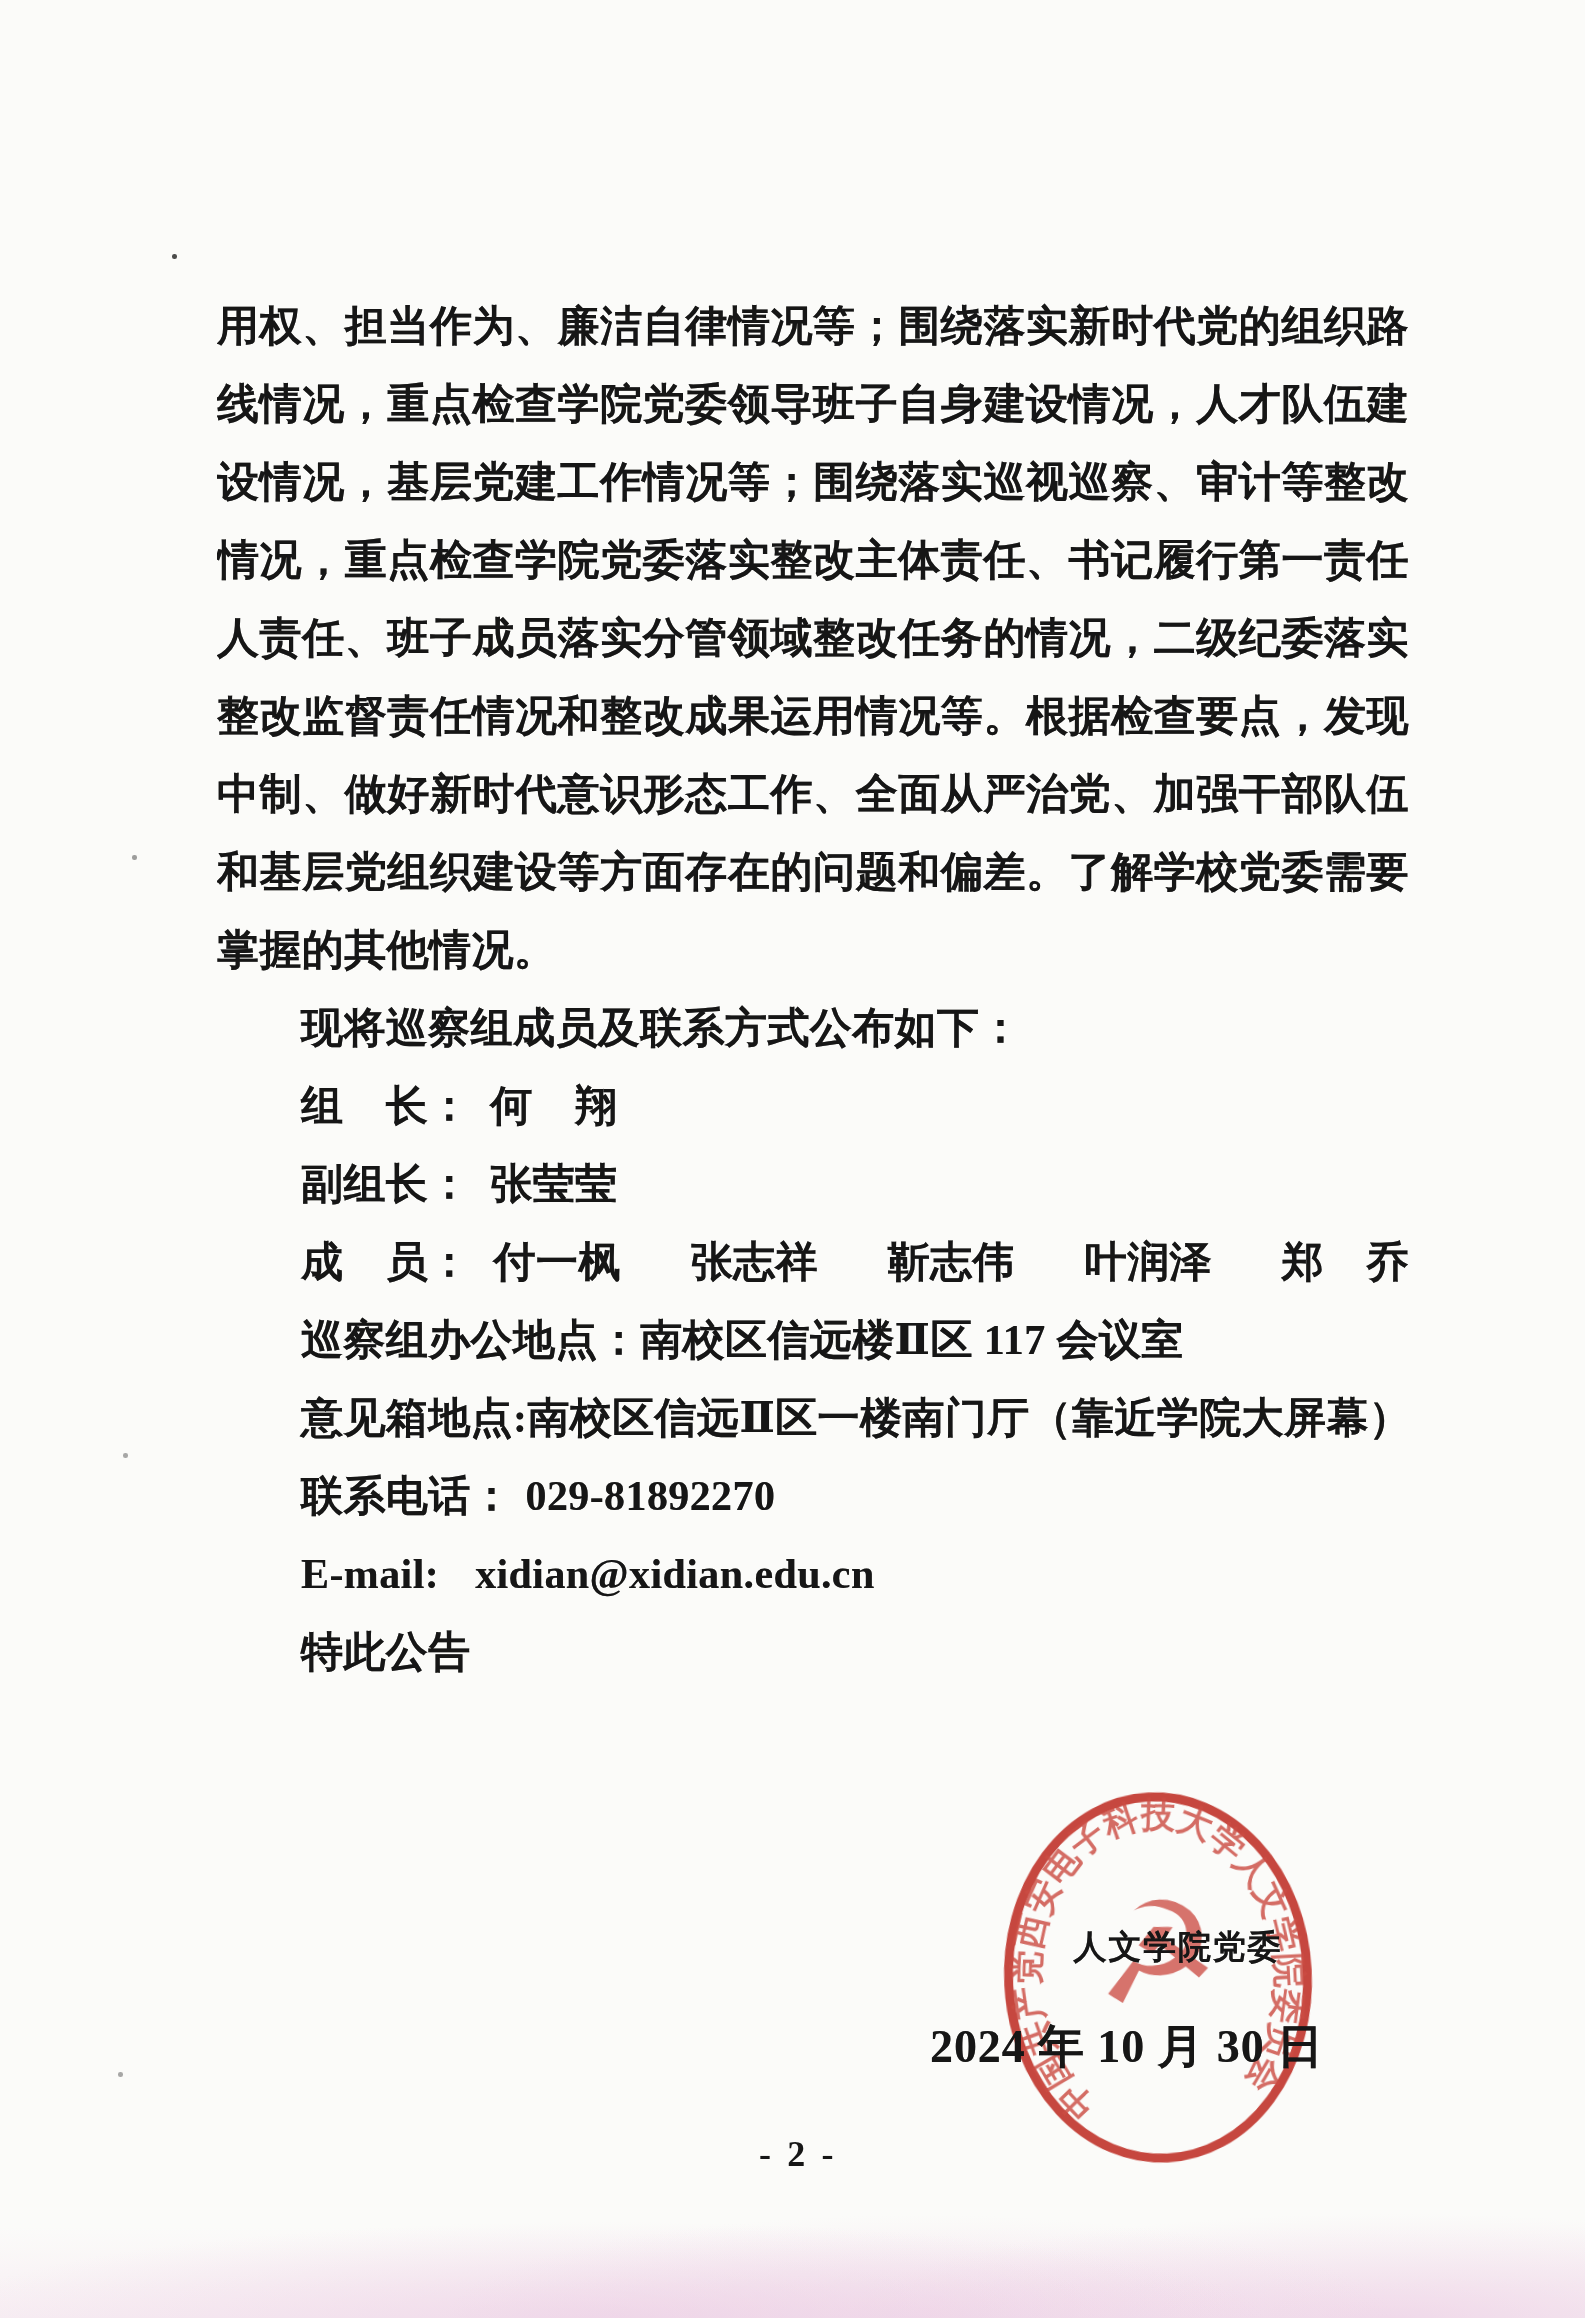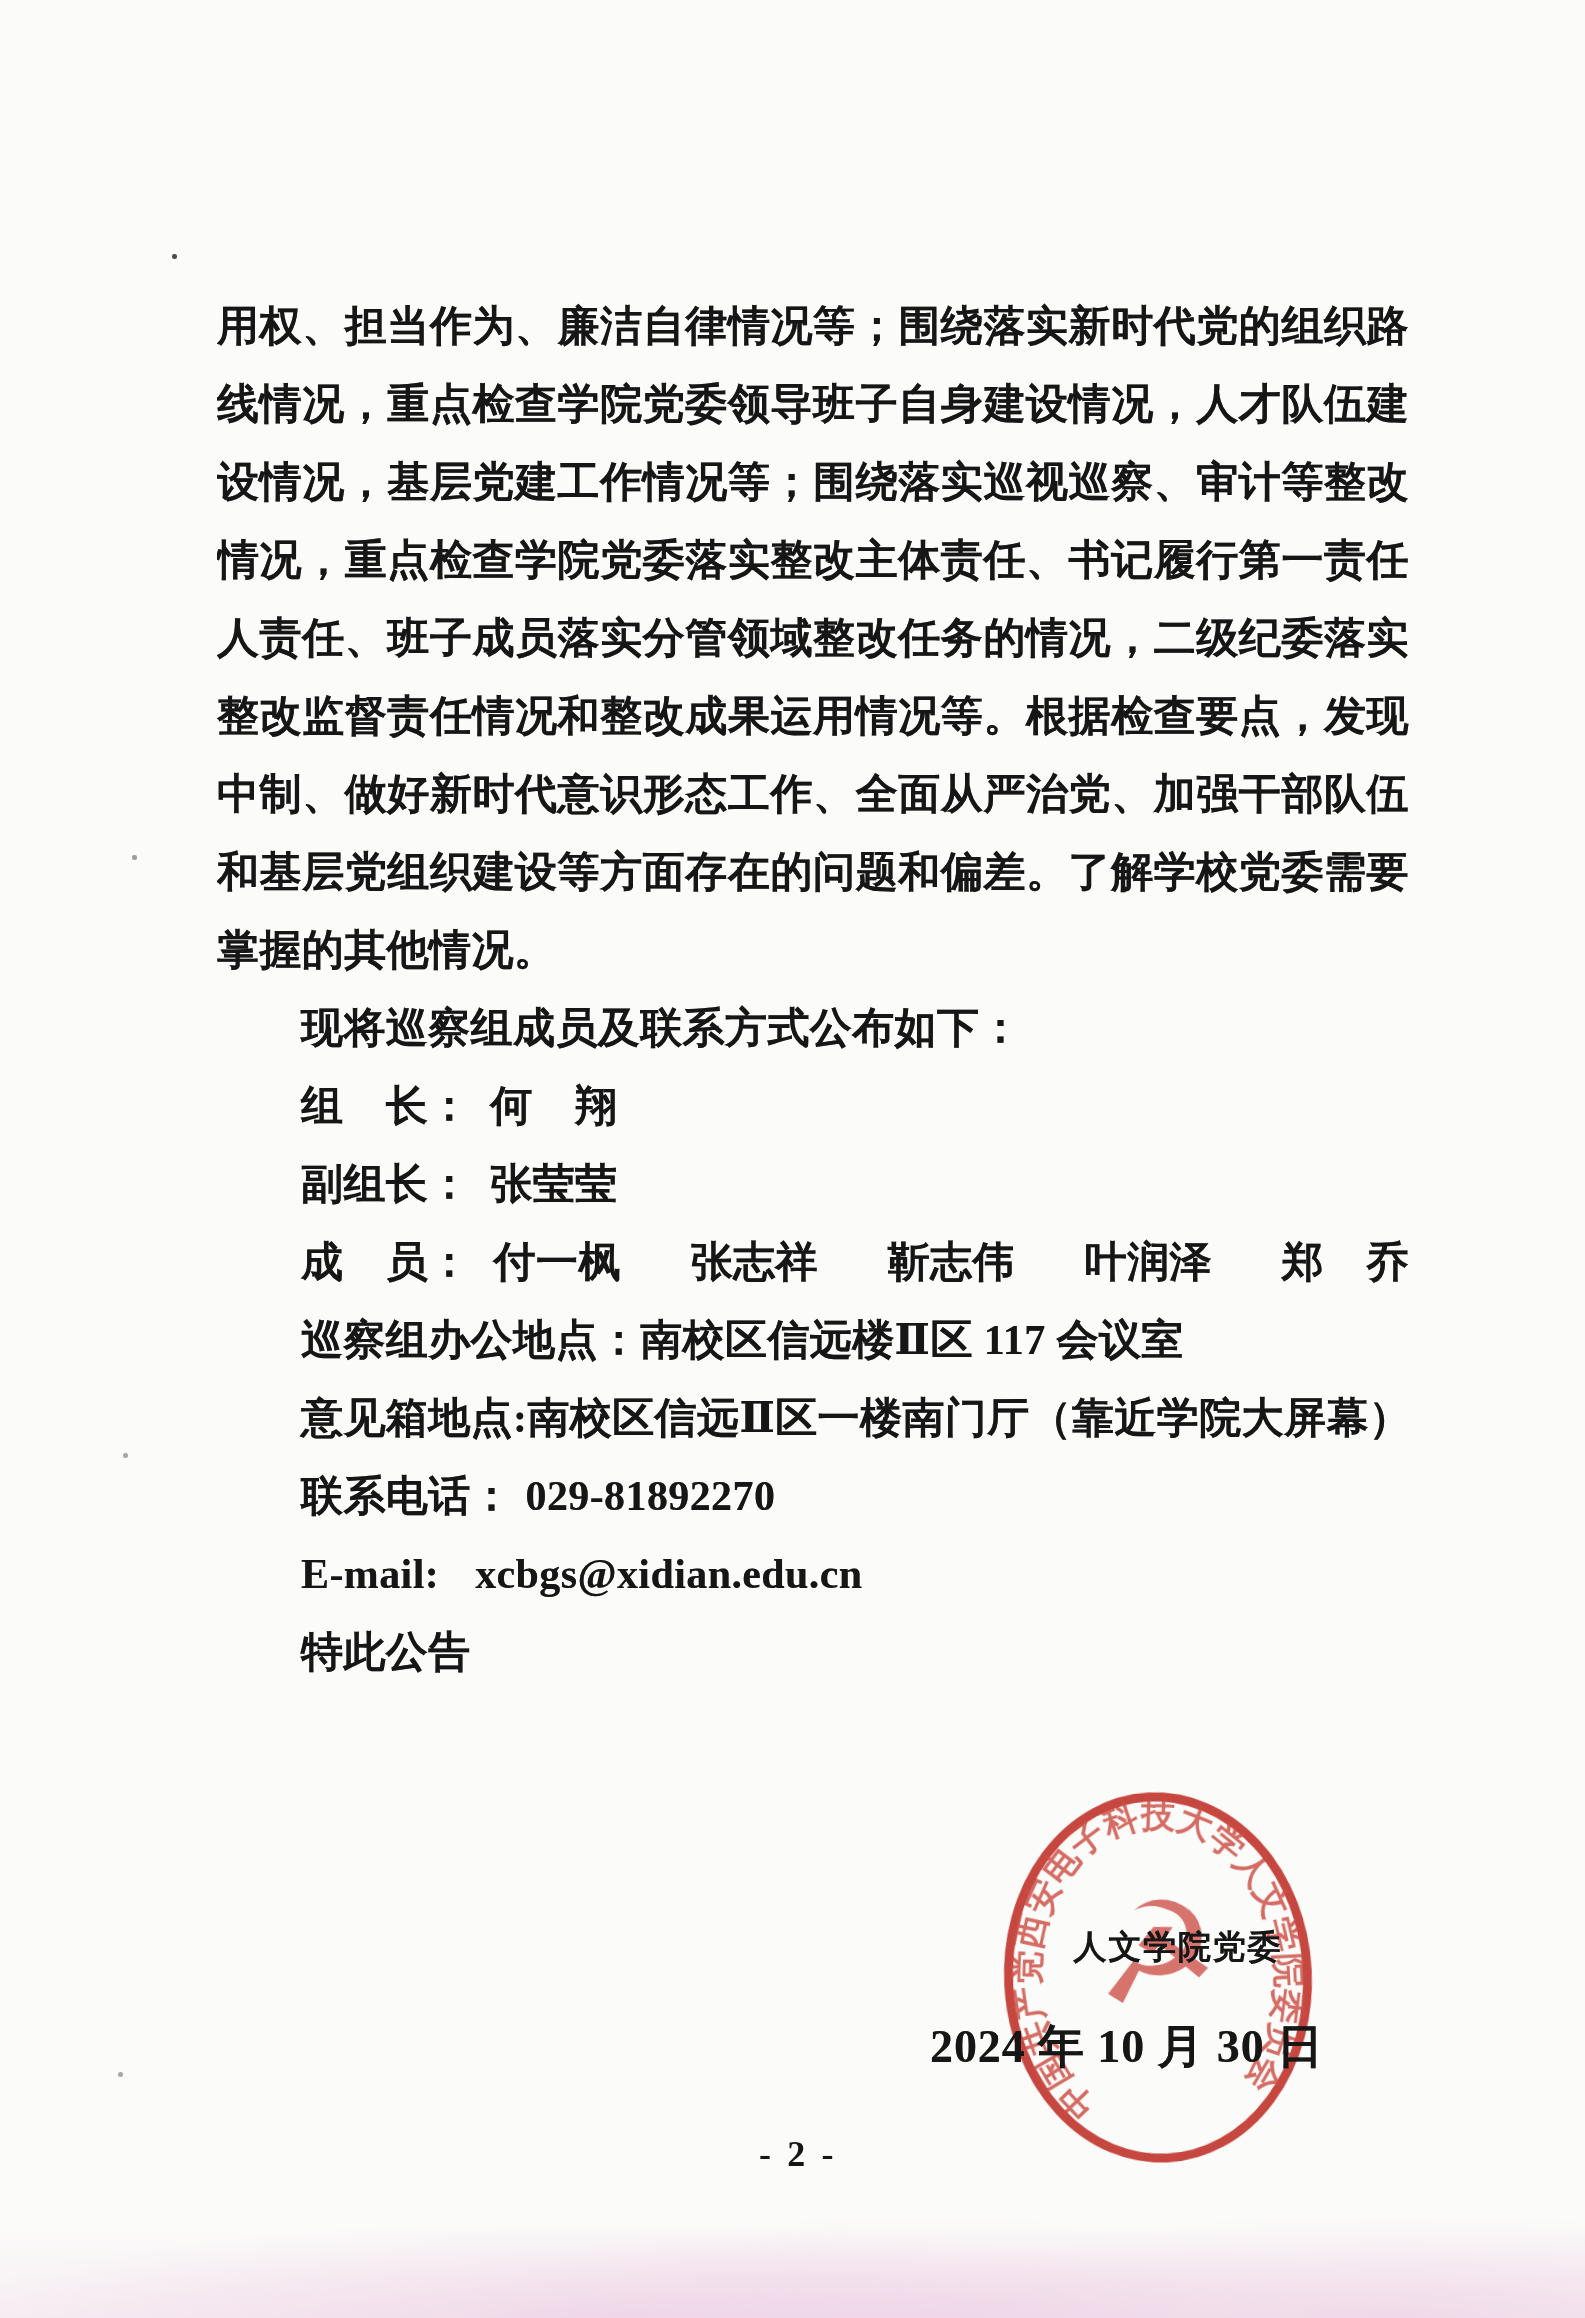--- a/index.html
+++ b/index.html
@@ -104,21 +104,21 @@
     <div class="l ind row">
       <span>意见箱地点:</span>
       <span>南校区信远Ⅱ区一楼南门厅（靠近学院大屏幕）</span>
     </div>
     <div class="l ind row">
       <span>联系电话：</span>
       <span class="val-gap">029-81892270</span>
     </div>
     <div class="l ind row">
       <span>E-mail:</span>
-      <span class="email-gap">xcbgs@xidian.edu.cn</span>
+      <span class="email-gap">xidian@xidian.edu.cn</span>
     </div>
     <div class="l ind">特此公告</div>
   </div>
 
   <svg class="seal" viewBox="0 0 380 450" aria-hidden="true">
     <ellipse cx="190" cy="225" rx="167" ry="202" fill="none" stroke="#bf2f26" stroke-width="10"></ellipse>
     <path id="sealArc" d="M 113.7 362.6 A 133 168 0 1 1 266.3 362.6" fill="none"></path>
     <text font-size="40" font-weight="600" fill="#c5352b" fill-opacity="0.82">
       <textPath href="#sealArc" xlink:href="#sealArc" startOffset="0" textLength="760" lengthAdjust="spacingAndGlyphs">中国共产党西安电子科技大学人文学院委员会</textPath>
     </text>

